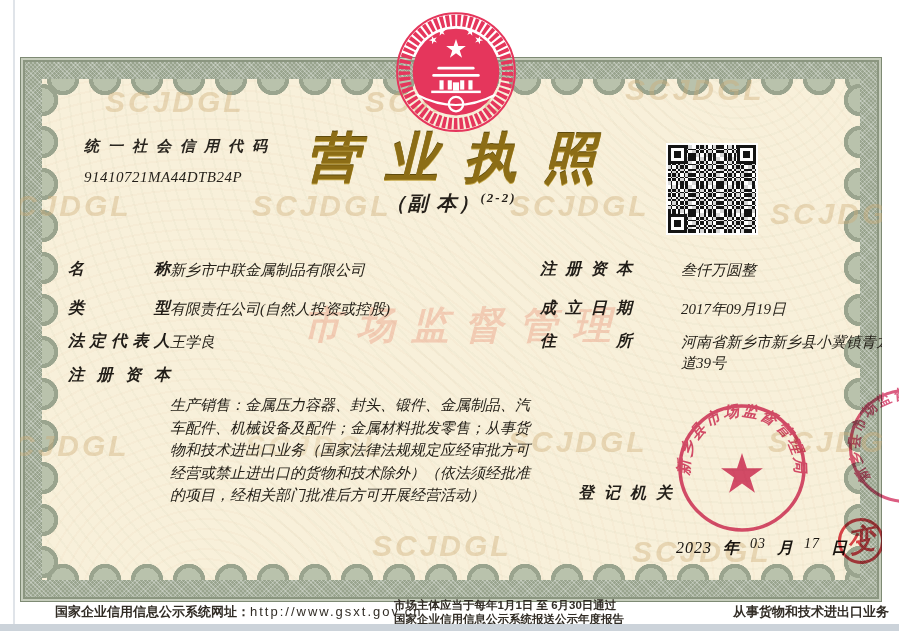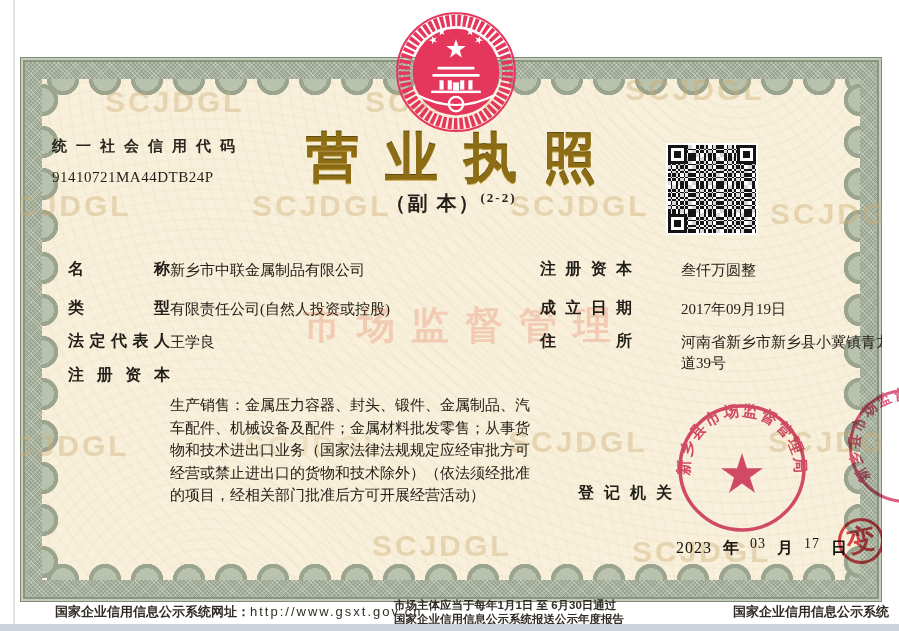--- a/index.html
+++ b/index.html
@@ -7,21 +7,21 @@
   .page{position:relative;width:899px;height:631px;background:#ffffff;overflow:hidden;}
   .scan-left-line{position:absolute;left:13px;top:0;width:2px;height:100%;background:#e0e4e9;}
   .scan-bottom-strip{position:absolute;left:0;bottom:0;width:100%;height:7px;background:#ccd3da;z-index:9;}
 
   
   .cert{position:absolute;left:20px;top:57px;width:862px;height:545px;overflow:hidden;
         background:#99a48e;
         background-image:
           repeating-linear-gradient(45deg,rgba(255,255,255,.28) 0 1px,rgba(0,0,0,0) 1px 3px),
           repeating-linear-gradient(-45deg,rgba(255,255,255,.22) 0 1px,rgba(0,0,0,0) 1px 3px);
-        box-shadow:inset 0 0 0 1px #7e8a74, inset 0 0 0 3px #c6cdbc, inset 0 0 0 5px #8b9680;}
+        box-shadow:inset 0 0 0 1px #7e8a74, inset 0 0 0 3px #c6cdbc, inset 0 0 0 5px #8b9680;font-style:italic;}
   .paper{position:absolute;left:22px;top:22px;right:22px;bottom:22px;background:#f8f0da;
         background-image:
           repeating-radial-gradient(circle at 20% 110%,rgba(215,160,120,.05) 0 2px,rgba(0,0,0,0) 2px 10px),
           repeating-radial-gradient(circle at 85% -10%,rgba(160,175,140,.06) 0 2px,rgba(0,0,0,0) 2px 11px);}
   .scallop{position:absolute;z-index:0;}
   .scallop.t{left:0;top:0;right:0;height:20px;
      background-image:radial-gradient(circle 18px at 21px 0px,#b9c2ac 0 12px,#9aa48e 12px 16px,rgba(0,0,0,0) 16.5px);
      background-size:42px 20px;background-repeat:repeat-x;}
   .scallop.b{left:0;bottom:0;right:0;height:20px;
      background-image:radial-gradient(circle 18px at 21px 20px,#b9c2ac 0 12px,#9aa48e 12px 16px,rgba(0,0,0,0) 16.5px);
@@ -34,21 +34,21 @@
      background-size:20px 42px;background-repeat:repeat-y;}
 
   
   .wm{position:absolute;z-index:1;font-weight:bold;font-size:30px;letter-spacing:3px;
       color:rgba(206,172,118,.40);white-space:nowrap;pointer-events:none;}
   .wm-band{position:absolute;left:283px;top:243px;z-index:1;font-size:38px;font-weight:bold;
       letter-spacing:16px;color:rgba(231,128,98,.32);white-space:nowrap;
       font-family:"Liberation Serif","DejaVu Serif",serif;pointer-events:none;}
 
   
-  .credit{position:absolute;left:32px;top:80px;z-index:2;}
+  .credit{position:absolute;left:64px;top:80px;z-index:2;}
   .credit .lbl{font-size:15px;font-weight:bold;letter-spacing:9px;color:#29251f;}
   .credit .code{margin-top:13px;font-size:15px;letter-spacing:.5px;color:#221e18;
       font-family:"Liberation Serif","DejaVu Serif",serif;}
   .title{position:absolute;left:0;right:0;top:66px;z-index:2;text-align:center;
       font-size:53px;font-weight:bold;letter-spacing:26px;text-indent:26px;color:#8c6d16;
       font-family:"Liberation Serif","DejaVu Serif",serif;
       text-shadow:0 1px 0 #c7a94c,0 -1px 0 #5e4a0c;}
   .subtitle{position:absolute;left:0;right:0;top:133px;z-index:2;text-align:center;
       font-size:20px;font-weight:bold;color:#241f19;letter-spacing:2px;
       font-family:"Liberation Serif","DejaVu Serif",serif;}
@@ -223,16 +223,16 @@
     <path d="M 22,84 Q 60,104 98,84" fill="none" stroke="#ffffff" stroke-width="2"></path>
   </svg>
 
   <div class="footer-left">
     <span class="b">国家企业信用信息公示系统网址：</span><span class="url">http://www.gsxt.gov.cn</span>
   </div>
   <div class="footer-mid">
     <div>市场主体应当于每年1月1日 至 6月30日通过</div>
     <div>国家企业信用信息公示系统报送公示年度报告</div>
   </div>
-  <div class="footer-right">国家企业信用信息公示系统</div>
+  <div class="footer-right">从事货物和技术进出口业务</div>
 
   <div class="scan-bottom-strip"></div>
 </div>
 
 </body></html>

